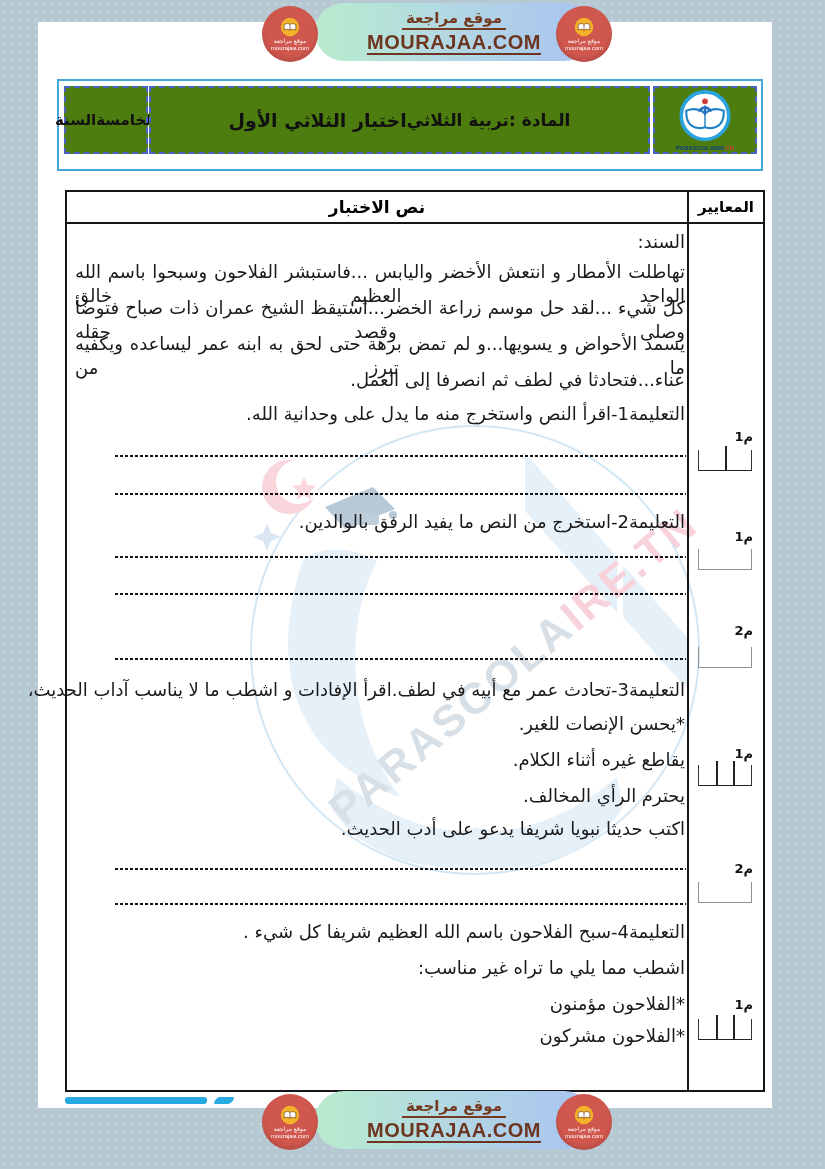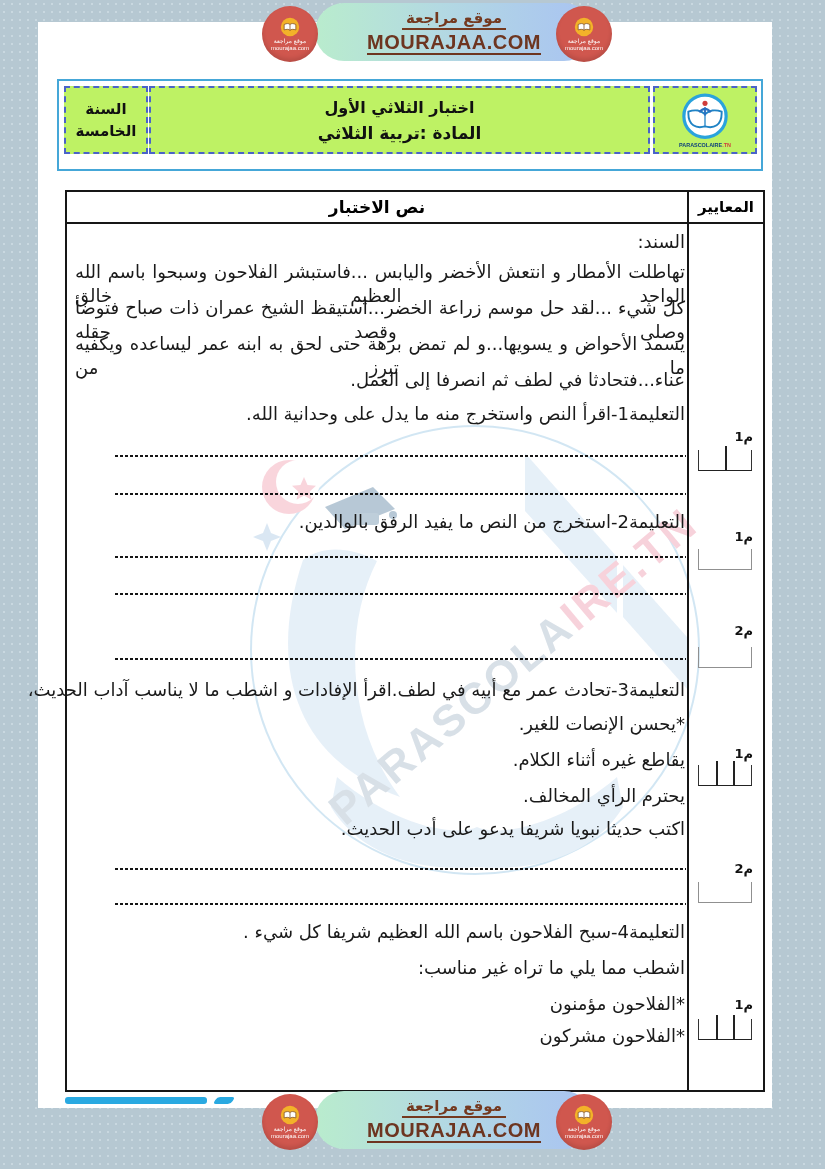--- a/index.html
+++ b/index.html
@@ -24,28 +24,28 @@
   .badge{position:absolute;top:6px;width:56px;height:56px;border-radius:50%;background:#d0574e;
     display:flex;flex-direction:column;align-items:center;justify-content:center;gap:1px;
     box-shadow:inset 0 -3px 4px rgba(0,0,0,.12);}
   .badge.l{left:230px;} .badge.r{left:524px;}
   .badge svg{width:20px;height:20px;}
   .badge .b1{direction:rtl;font-size:6px;color:#fff;line-height:6px;}
   .badge .b2{font-family:"Liberation Sans",sans-serif;font-size:6px;color:#fff;line-height:6px;}
 
   
   .hdr{position:absolute;left:57px;top:79px;width:702px;height:88px;border:2px solid #45a7d8;background:#fff;z-index:3;}
-  .hbox{position:absolute;top:5px;bottom:15px;border:2px dashed #4a63c8;background:#bef264;
-    display:flex;flex-direction:column;align-items:center;justify-content:center;}
+  .hbox{position:absolute;top:5px;bottom:15px;border:2px dashed #4a63c8;background:#4d7c0f;
+    display:flex;flex-direction:row;align-items:center;justify-content:center;}
   .hbox.year{left:5px;width:80px;}
   .hbox.title{left:90px;width:497px;}
   .hbox.logo{left:594px;width:100px;}
   .hdr .ar-b{direction:rtl;font-weight:bold;color:#111;}
   .year .ar-b{font-size:15px;line-height:22px;}
-  .title .t1{font-size:16px;line-height:26px;}
+  .title .t1{font-size:19px;line-height:26px;}
   .title .t2{font-size:17px;line-height:24px;}
 
   
   .tbl{position:absolute;left:65px;top:190px;width:696px;height:898px;border:2px solid #161616;z-index:2;background:transparent;}
   .vline{position:absolute;left:620px;top:0;bottom:0;width:0;border-left:2px solid #161616;}
   .thead{position:absolute;left:0;top:0;width:100%;height:30px;border-bottom:2px solid #161616;}
   .th-text{position:absolute;left:0;top:0;width:620px;height:30px;display:flex;align-items:center;justify-content:center;
     direction:rtl;font-weight:bold;font-size:17px;}
   .th-crit{position:absolute;left:622px;top:0;width:74px;height:30px;display:flex;align-items:center;justify-content:center;
     direction:rtl;font-weight:bold;font-size:15px;}

